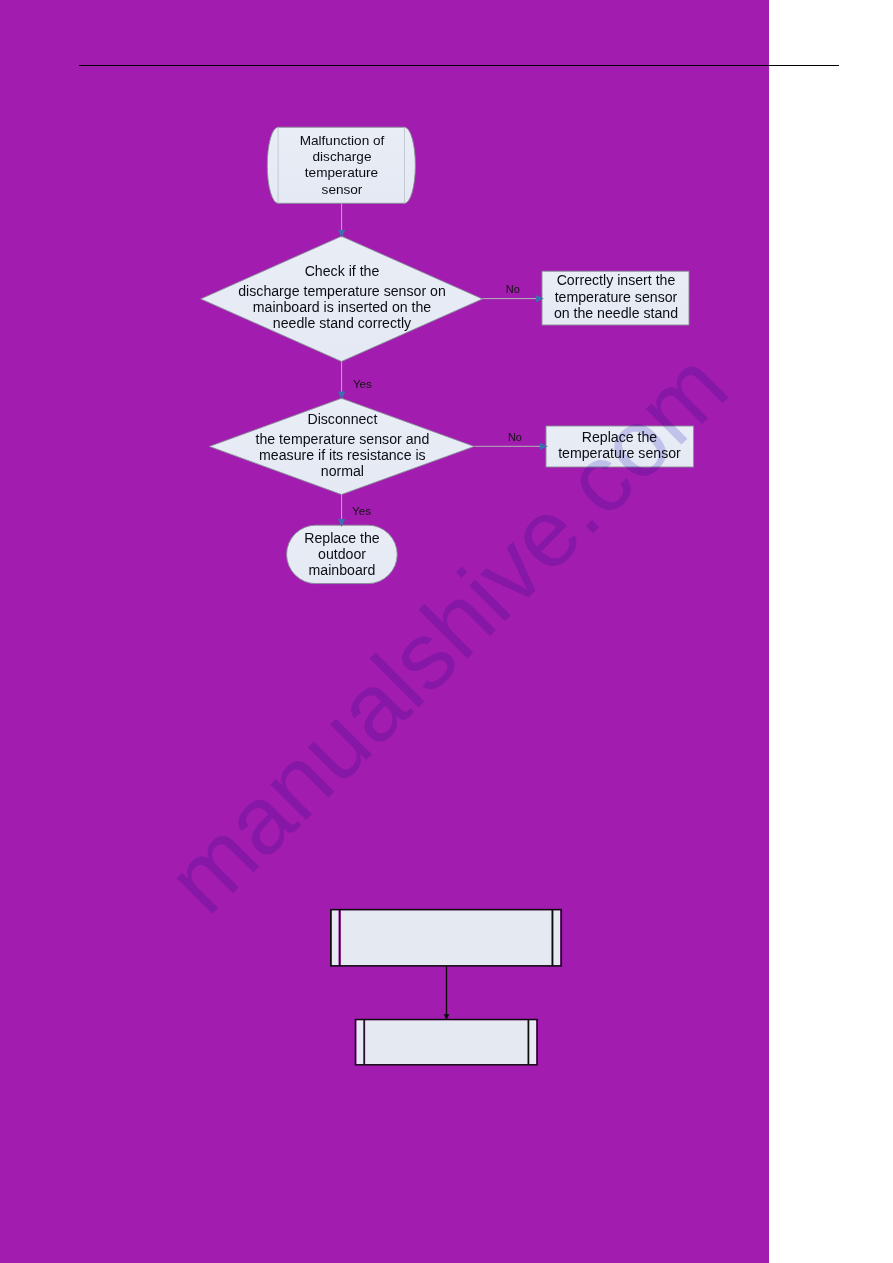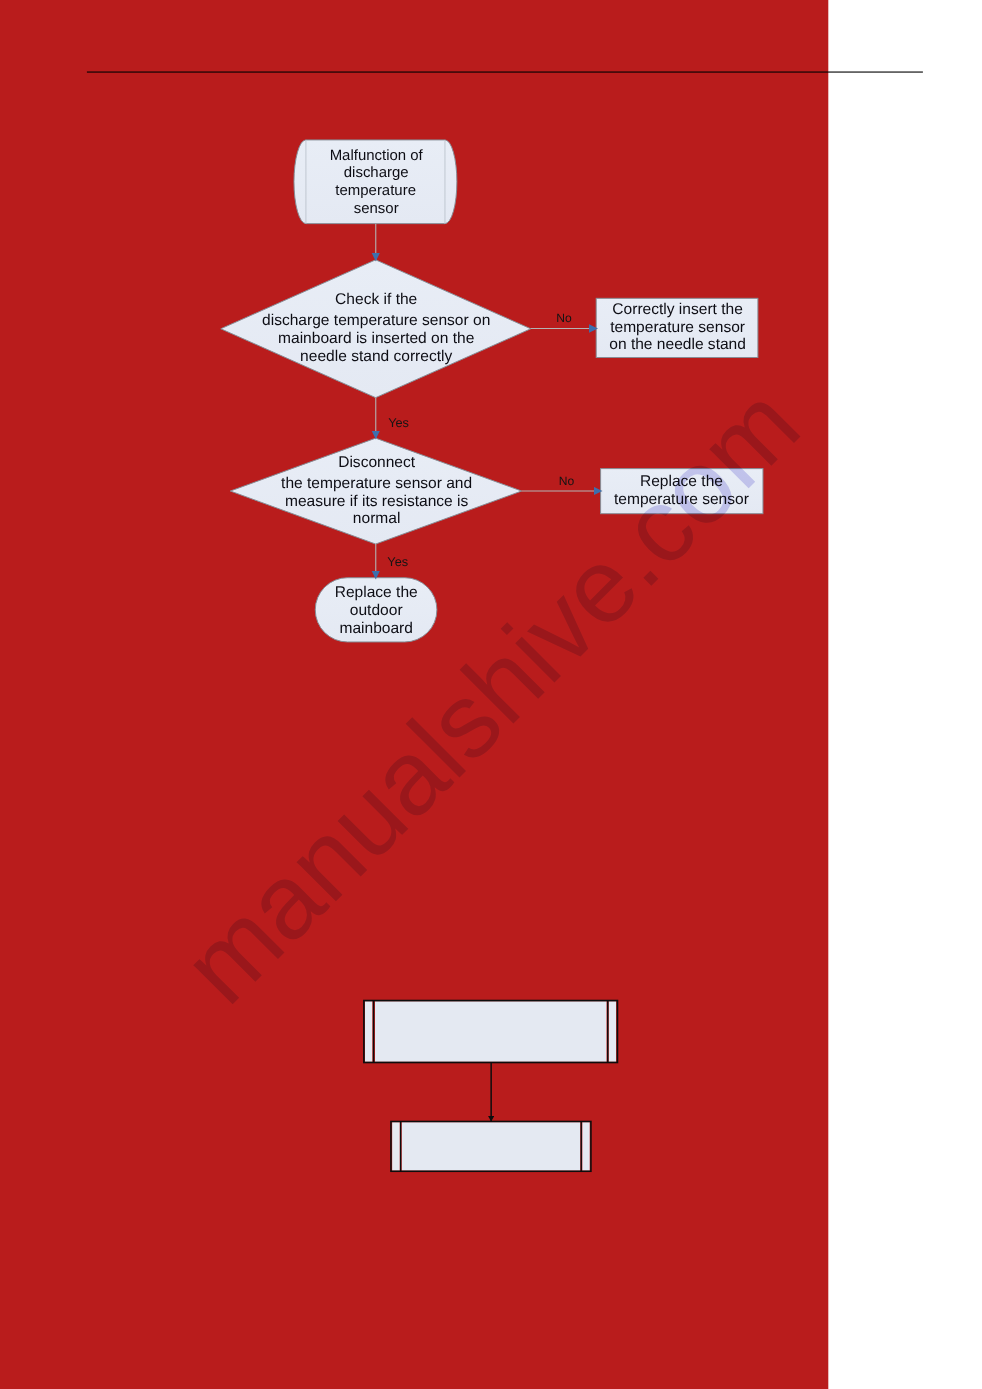--- a/index.html
+++ b/index.html
@@ -1,19 +1,19 @@
 <!DOCTYPE html>
 <html><head>
 <meta charset="utf-8">
 <title>Troubleshooting flowchart</title>
 <style>
   html,body{margin:0;padding:0;}
   body{width:893px;height:1263px;background:#ffffff;
        font-family:"Liberation Sans",sans-serif;overflow:hidden;position:relative;}
-  .page{position:absolute;left:0;top:0;width:753px;height:1263px;background:#b91c1c;}
+  .page{position:absolute;left:0;top:0;width:753px;height:1263px;background:#a21caf;padding-left:16px;}
   .hrule{position:absolute;left:79px;top:64.6px;width:759.5px;height:0;border-top:1.5px solid #000;}
   svg.flow{position:absolute;left:0;top:0;width:893px;height:1263px;overflow:visible;}
   .wmlayer{position:absolute;left:0;top:0;width:893px;height:1263px;pointer-events:none;
            overflow:hidden;mix-blend-mode:multiply;}
   .wmtext{position:absolute;white-space:nowrap;font-family:"Liberation Sans",sans-serif;
           font-weight:400;font-size:95.5px;left:146px;top:856.5px;transform-origin:0 0;}
   .nodeText{font-family:"Liberation Sans",sans-serif;fill:#0d0d14;}
   .edgeLabel{font-family:"Liberation Sans",sans-serif;fill:#141414;}
 </style>
 </head>

